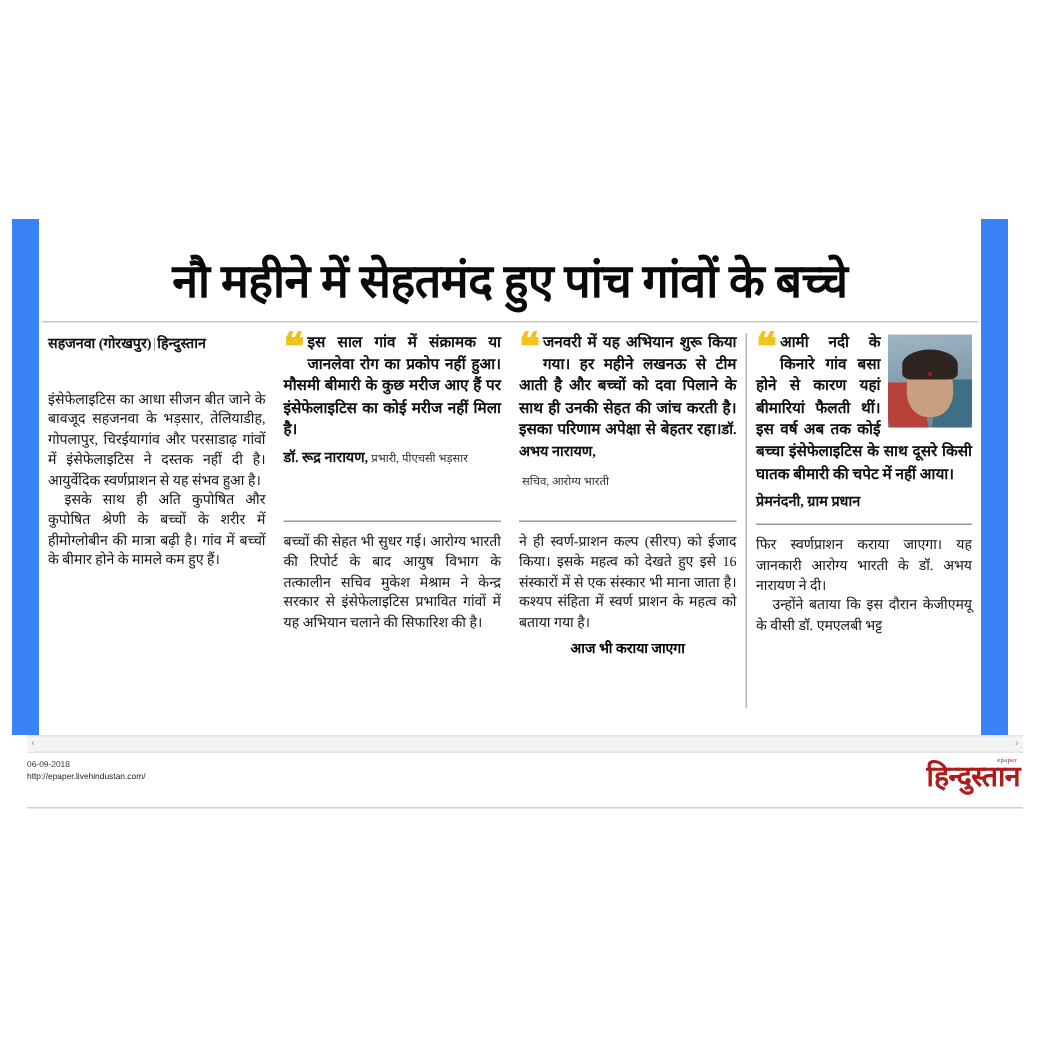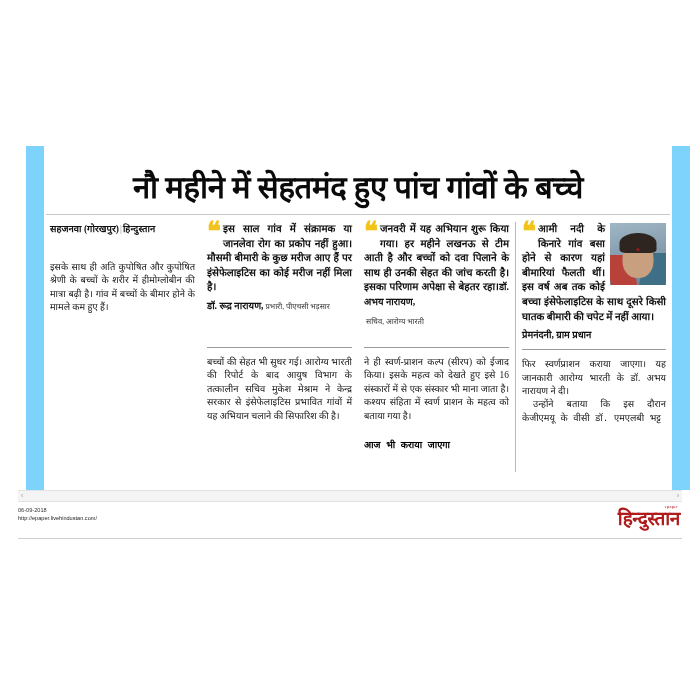--- a/index.html
+++ b/index.html
@@ -15,25 +15,25 @@
   #page {
     position: relative;
     width: 700px;
     height: 700px;
     background: #ffffff;
   }
 
   
   .clipping {
     position: absolute;
-    left: 26px;
+    left: 8px;
     top: 146px;
     width: 664px;
     height: 344px;
-    background: #7dd3fc;
+    background: #3b82f6;
     box-sizing: border-box;
   }
 
   .clip-inner {
     position: absolute;
     left: 18px;
     top: 0px;
     width: 628px;
     height: 344px;
     background: #ffffff;
@@ -95,21 +95,21 @@
     font-family: "Liberation Serif", serif;
     font-size: 9.4px;
     line-height: 13.4px;
     color: #141414;
     text-align: justify;
     text-justify: inter-word;
     hyphens: none;
   }
 
   .body-text p { margin: 0 0 0 0; }
-  .body-text p + p { text-indent: 11px; font-family: Liberation Mono, monospace; }
+  .body-text p + p { text-indent: 11px; }
 
   .sub-head {
     font-weight: bold;
     color: #000;
   }
 
   
   .quote-block {
     position: relative;
     min-height: 118px;
@@ -303,20 +303,21 @@
       <div class="headline">नौ महीने में सेहतमंद हुए पांच गांवों के बच्चे</div>
       <div class="headline-rule"></div>
 
       <div class="cols">
 
         <div class="col c1">
           <div class="byline">
             <span>सहजनवा (गोरखपुर)</span><span class="sep">|</span><span>हिन्दुस्तान</span>
           </div>
           <div class="body-text">
+            <p>इंसेफेलाइटिस का आधा सीजन बीत जाने के बावजूद सहजनवा के भड़सार, तेलियाडीह, गोपलापुर, चिरईयागांव और परसाडाढ़ गांवों में इंसेफेलाइटिस ने दस्तक नहीं दी है। आयुर्वेदिक स्वर्णप्राशन से यह संभव हुआ है।</p>
             <p>इसके साथ ही अति कुपोषित और कुपोषित श्रेणी के बच्चों के शरीर में हीमोग्लोबीन की मात्रा बढ़ी है। गांव में बच्चों के बीमार होने के मामले कम हुए हैं।</p>
           </div>
         </div>
 
         <div class="col c2">
           <div class="quote-block">
             <div class="quote-body">
               <span class="qmark">❝</span><span>इस साल गांव में संक्रामक या जानलेवा रोग का प्रकोप नहीं हुआ। मौसमी बीमारी के कुछ मरीज आए हैं पर इंसेफेलाइटिस का कोई मरीज नहीं मिला है।</span>
             </div>
             <div>
@@ -332,21 +333,21 @@
         <div class="col c3">
           <div class="quote-block">
             <div class="quote-body">
               <span class="qmark">❝</span><span>जनवरी में यह अभियान शुरू किया गया। हर महीने लखनऊ से टीम आती है और बच्चों को दवा पिलाने के साथ ही उनकी सेहत की जांच करती है। इसका परिणाम अपेक्षा से बेहतर रहा।</span><span class="quote-attrib">डॉ. अभय नारायण,</span>
             </div>
             <div class="quote-role">सचिव, आरोग्य भारती</div>
           </div>
           <div class="quote-rule"></div>
           <div class="body-text">
             <p>ने ही स्वर्ण-प्राशन कल्प (सीरप) को ईजाद किया। इसके महत्व को देखते हुए इसे 16 संस्कारों में से एक संस्कार भी माना जाता है। कश्यप संहिता में स्वर्ण प्राशन के महत्व को बताया गया है।</p>
-            <p style="text-indent:0;margin-top:16px;" class="sub-head">आज भी कराया जाएगा</p>
+            <p style="text-align:center;text-indent:0;margin-top:4px;" class="sub-head">आज भी कराया जाएगा</p>
           </div>
         </div>
 
         <div class="col c4">
           <div class="quote-block">
             <div class="portrait">
               <div class="shawl-l"></div>
               <div class="shawl-r"></div>
               <div class="face"></div>
               <div class="hair"></div>

